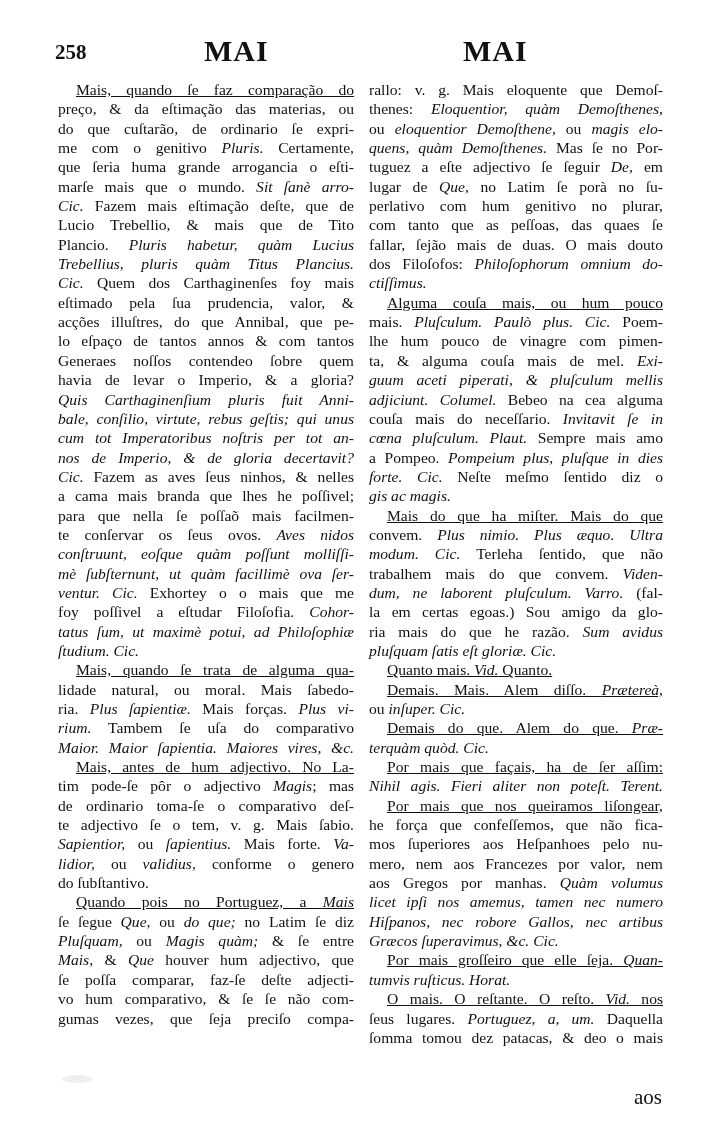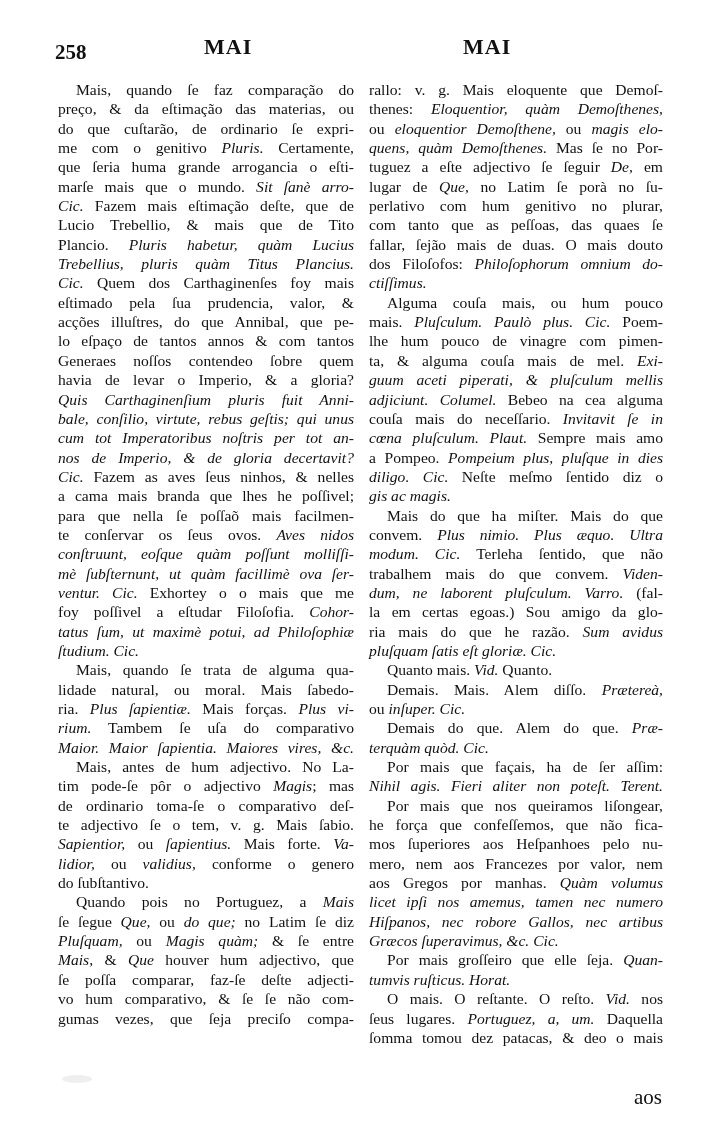--- a/index.html
+++ b/index.html
@@ -1,29 +1,29 @@
 <!DOCTYPE html>
 <html><head>
 <meta charset="utf-8">
 <style>
   html, body { margin: 0; padding: 0; background: #ffffff; }
   body { width: 709px; height: 1121px; position: relative; overflow: hidden;
          font-family: "Liberation Serif", "DejaVu Serif", serif; color: #111111; }
   .page { position: absolute; left: 0; top: 0; width: 709px; height: 1121px; }
   .header { position: absolute; top: 34px; height: 34px; width: 709px; }
   .pagenum { position: absolute; left: 55px; top: 6px; font-size: 21px; font-weight: bold; }
-  .runhead { position: absolute; top: 0; font-size: 22px; font-weight: bold; letter-spacing: 1px; }
+  .runhead { position: absolute; top: 0; font-size: 30px; font-weight: bold; letter-spacing: 1px; }
   .runhead.left { left: 204px; }
   .runhead.right { left: 463px; }
   .col { position: absolute; top: 80px; width: 296px; font-size: 15.6px; line-height: 19.35px; }
   .col.left { left: 58px; }
   .col.right { left: 369px; width: 294px; }
   .line { display: block; white-space: nowrap; text-align: justify; text-align-last: justify; height: 19.35px; }
   .line.last { text-align-last: left; }
-  .line.indent { padding-left: 18px; }
+  .line.indent { padding-left: 18px; text-decoration: underline; }
   .catch { position: absolute; right: 47px; top: 1085px; font-size: 21px; }
   i { font-style: italic; }
   .stain { position: absolute; width: 30px; height: 8px; border-radius: 50%; background: rgba(150,150,150,0.15); }
 </style>
 </head>
 <body>
 
 <div class="page">
   <div class="header">
     <span class="pagenum">258</span>
@@ -96,21 +96,21 @@
       <span class="line last"><i>ctiſſimus.</i></span>
       <span class="line indent">Alguma couſa mais, ou hum pouco</span>
       <span class="line">mais. <i>Pluſculum. Paulò plus. Cic.</i> Poem-</span>
       <span class="line">lhe hum pouco de vinagre com pimen-</span>
       <span class="line">ta, &amp; alguma couſa mais de mel. <i>Exi-</i></span>
       <span class="line"><i>guum aceti piperati, &amp; pluſculum mellis</i></span>
       <span class="line"><i>adjiciunt. Columel.</i> Bebeo na cea alguma</span>
       <span class="line">couſa mais do neceſſario. <i>Invitavit ſe in</i></span>
       <span class="line"><i>cœna pluſculum. Plaut.</i> Sempre mais amo</span>
       <span class="line">a Pompeo. <i>Pompeium plus, pluſque in dies</i></span>
-      <span class="line"><i>diligo. Cic.</i> Neſte meſmo ſentido diz o</span>
+      <span class="line"><i>forte. Cic.</i> Neſte meſmo ſentido diz o</span>
       <span class="line last"><i>gis ac magis.</i></span>
       <span class="line indent">Mais do que ha miſter. Mais do que</span>
       <span class="line">convem. <i>Plus nimio. Plus æquo. Ultra</i></span>
       <span class="line"><i>modum. Cic.</i> Terleha ſentido, que não</span>
       <span class="line">trabalhem mais do que convem. <i>Viden-</i></span>
       <span class="line"><i>dum, ne laborent pluſculum. Varro.</i> (fal-</span>
       <span class="line">la em certas egoas.) Sou amigo da glo-</span>
       <span class="line">ria mais do que he razão. <i>Sum avidus</i></span>
       <span class="line last"><i>pluſquam ſatis eſt gloriæ. Cic.</i></span>
       <span class="line indent last">Quanto mais. <i>Vid.</i> Quanto.</span>

